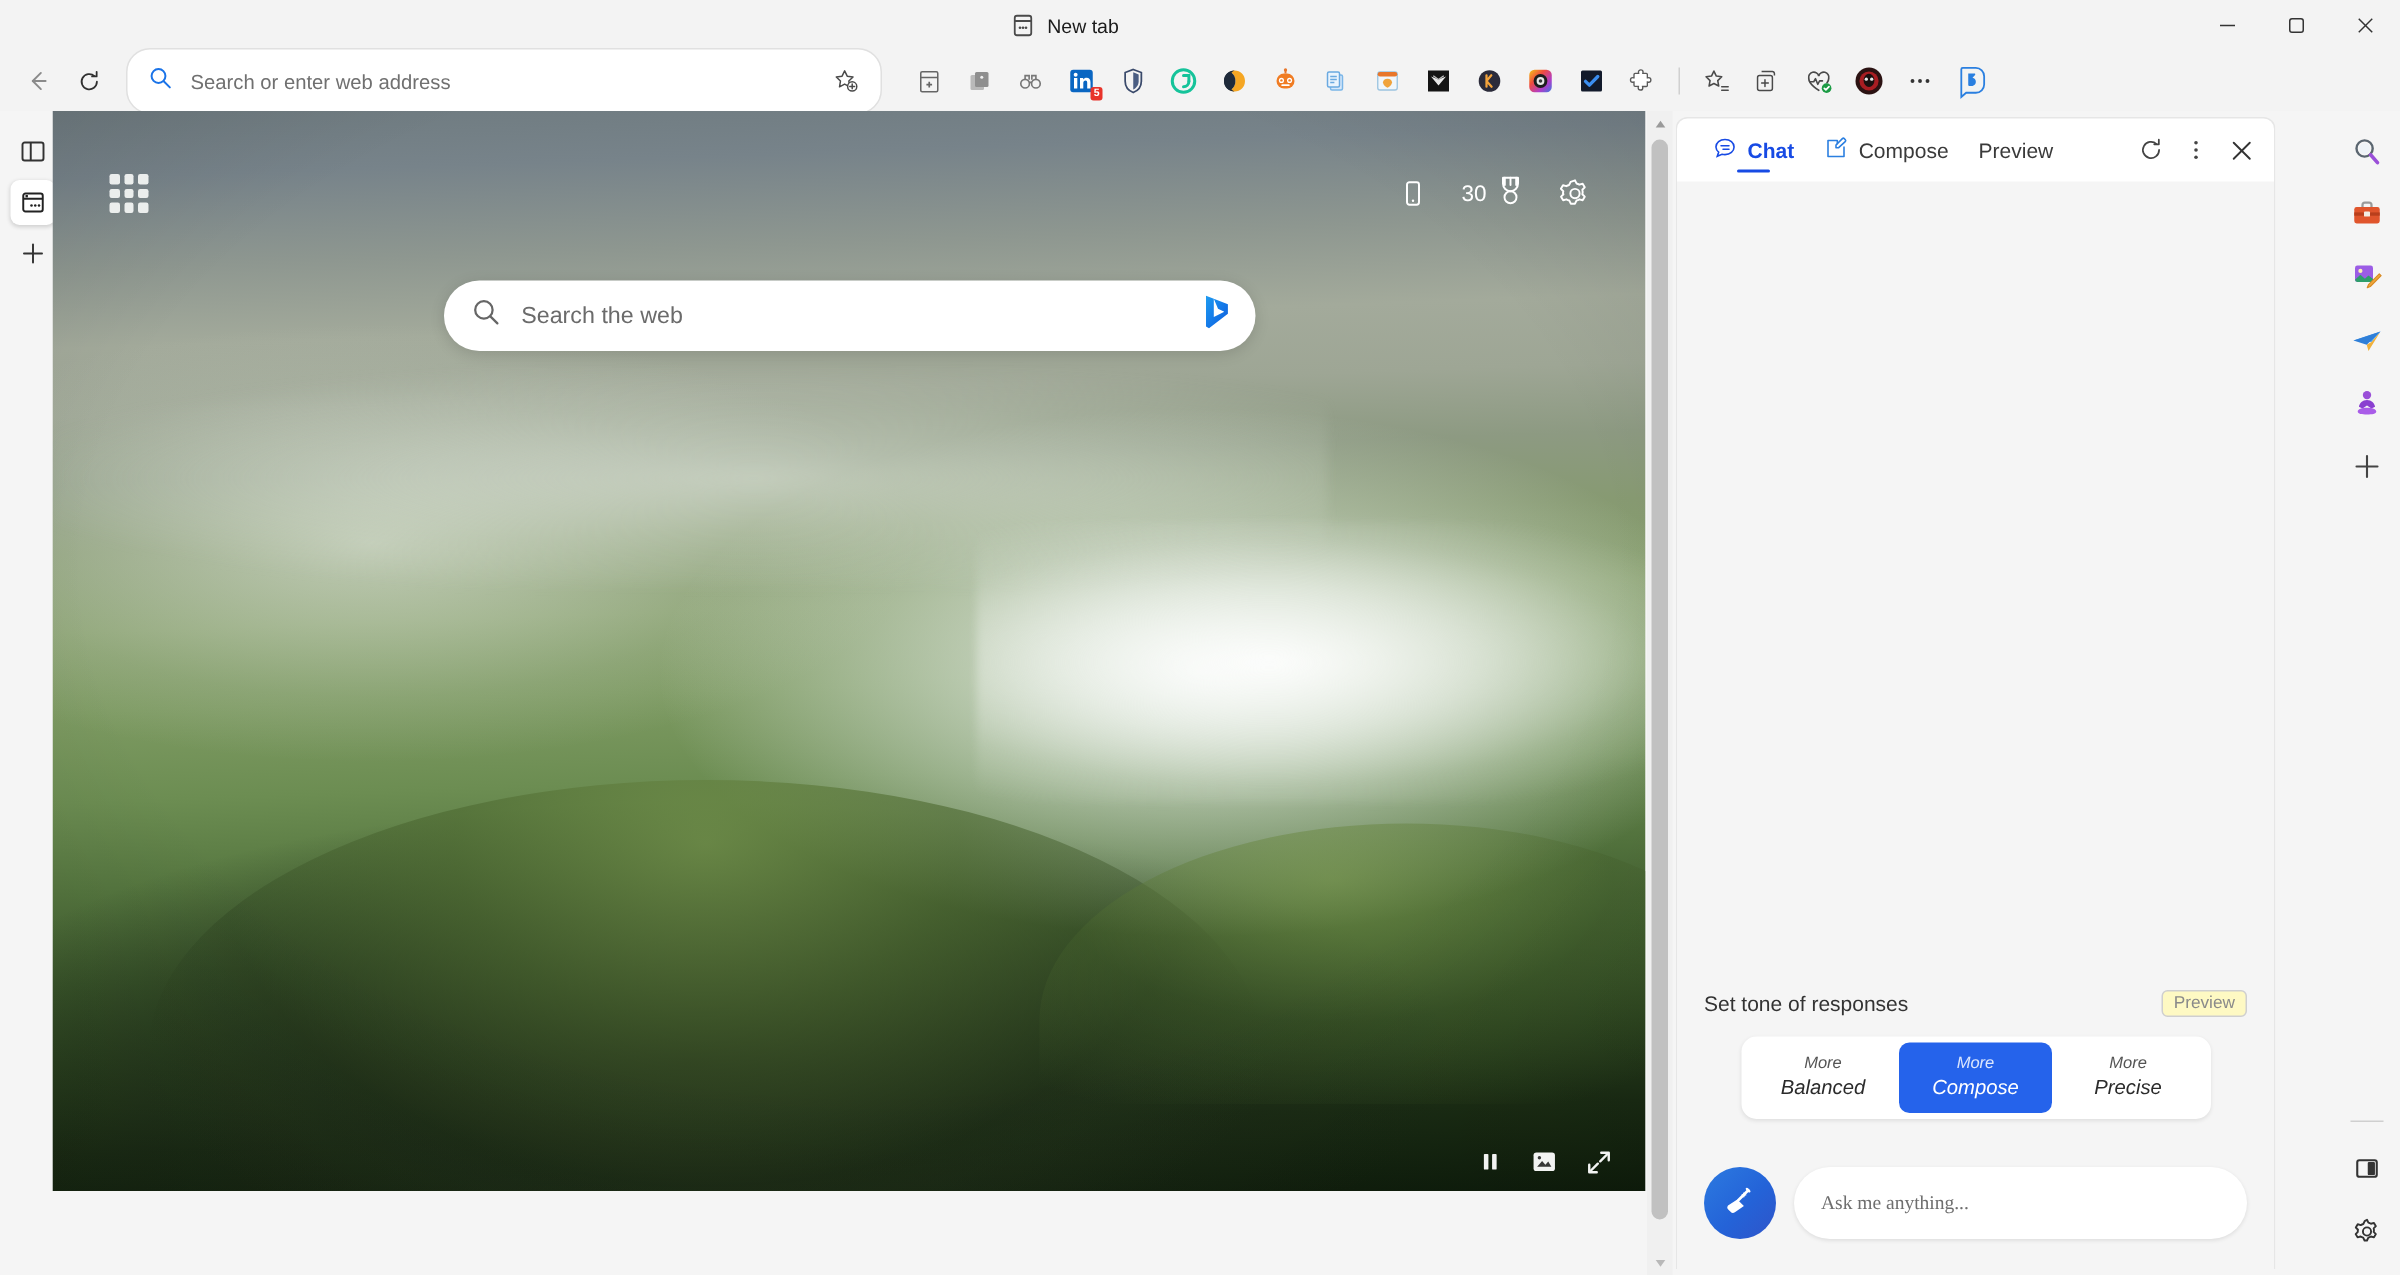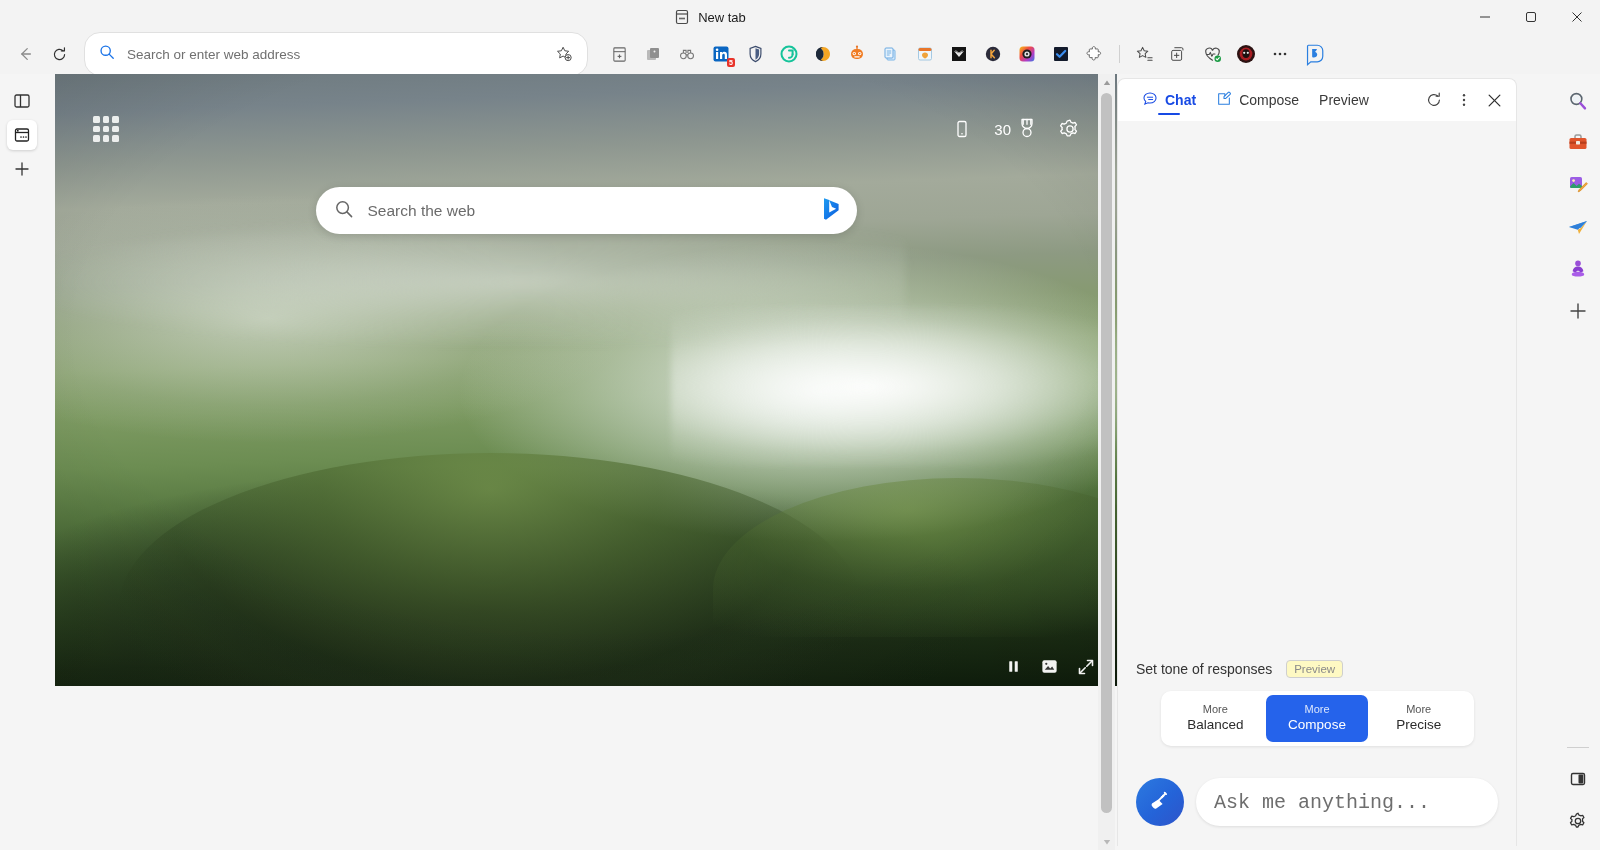--- a/index.html
+++ b/index.html
@@ -84,21 +84,21 @@
   .rail-btn {
     width: 30px; height: 30px; border-radius: 6px;
     display: flex; align-items: center; justify-content: center; cursor: default;
   }
   .rail-btn.active {
     background: #ffffff; box-shadow: 0 1px 3px rgba(0,0,0,0.16);
   }
 
   
   .page {
-    position: absolute; left: 55px; top: 74px; width: 1062px; height: 612px;
+    position: absolute; left: 35px; top: 74px; width: 1062px; height: 720px;
     overflow: hidden;
   }
   .bg-photo {
     position: absolute; inset: 0;
     background:
       radial-gradient(ellipse 50% 36% at 72% 52%, rgba(245,248,248,0.88) 0%, rgba(232,238,236,0.42) 38%, rgba(180,190,182,0) 68%),
       radial-gradient(ellipse 44% 26% at 20% 40%, rgba(226,232,222,0.62) 0%, rgba(200,210,195,0.18) 55%, rgba(150,160,145,0) 78%),
       radial-gradient(ellipse 60% 30% at 40% 88%, rgba(18,26,16,0.88) 0%, rgba(28,40,24,0.55) 45%, rgba(40,55,32,0) 80%),
       linear-gradient(178deg,
         #6f7b80 0%,
@@ -218,32 +218,32 @@
     display: flex; align-items: center; justify-content: center; cursor: default;
   }
 
   .chat-body {
     flex: 1; background: #f5f5f5; position: relative;
     display: flex; flex-direction: column; justify-content: flex-end;
     padding: 0 0 12px 0; overflow: hidden;
   }
   .tone-area { padding: 0 18px; }
   .tone-label-row {
-    display: flex; align-items: center; justify-content: flex-start; gap: 14px;
+    display: flex; align-items: center; justify-content: space-between; gap: 3px;
     margin-bottom: 13px;
   }
   .tone-label { font-size: 14px; color: #333333; }
   .tone-preview {
     font-size: 11.5px; color: #8a8a8a; border: 1px solid #cfcfcf;
     border-radius: 4px; padding: 2px 7px; background: #fef9c3; cursor: default;
   }
   .tone-group {
     display: flex; background: #ffffff; border-radius: 10px;
     padding: 4px; box-shadow: 0 1px 3px rgba(0,0,0,0.09);
-    margin: 0 auto; width: 313px;
+    margin: 0 auto; width: 313px; font-style: italic;
   }
   .tone-opt {
     flex: 1; border-radius: 7px; padding: 7px 0 9px 0; text-align: center;
     font-size: 13.5px; color: #2b2b2b; line-height: 1.28; cursor: default;
   }
   .tone-opt .small { display: block; font-size: 11px; color: #555; }
   .tone-opt.selected { background: #2563eb; color: #ffffff; }
   .tone-opt.selected .small { color: #dbe6fd; }
   .tone-opt.selected .big { font-weight: normal; }
 
@@ -263,21 +263,21 @@
     background: linear-gradient(135deg, #2c7ae0 0%, #2463d8 55%, #2f54c9 100%);
     display: flex; align-items: center; justify-content: center; cursor: default;
   }
   .chat-input-box {
     flex: 1; height: 48px; background: #ffffff; border-radius: 24px;
     display: flex; align-items: center; padding: 0 18px;
     box-shadow: 0 1px 3px rgba(0,0,0,0.10);
   }
   .chat-input {
     flex: 1; border: none; outline: none; background: transparent;
-    font-family: Liberation Mono, monospace; font-size: 20px; color: #444;
+    font-family: Liberation Serif, serif; font-size: 13px; color: #444;
   }
   .chat-input::placeholder { color: #6e6e6e; }
 
   
   .right-rail {
     position: absolute; right: 0; top: 74px; width: 44px; height: 776px;
     background: #f5f5f5;
     display: flex; flex-direction: column; align-items: center;
     padding-top: 12px; gap: 12px;
   }

